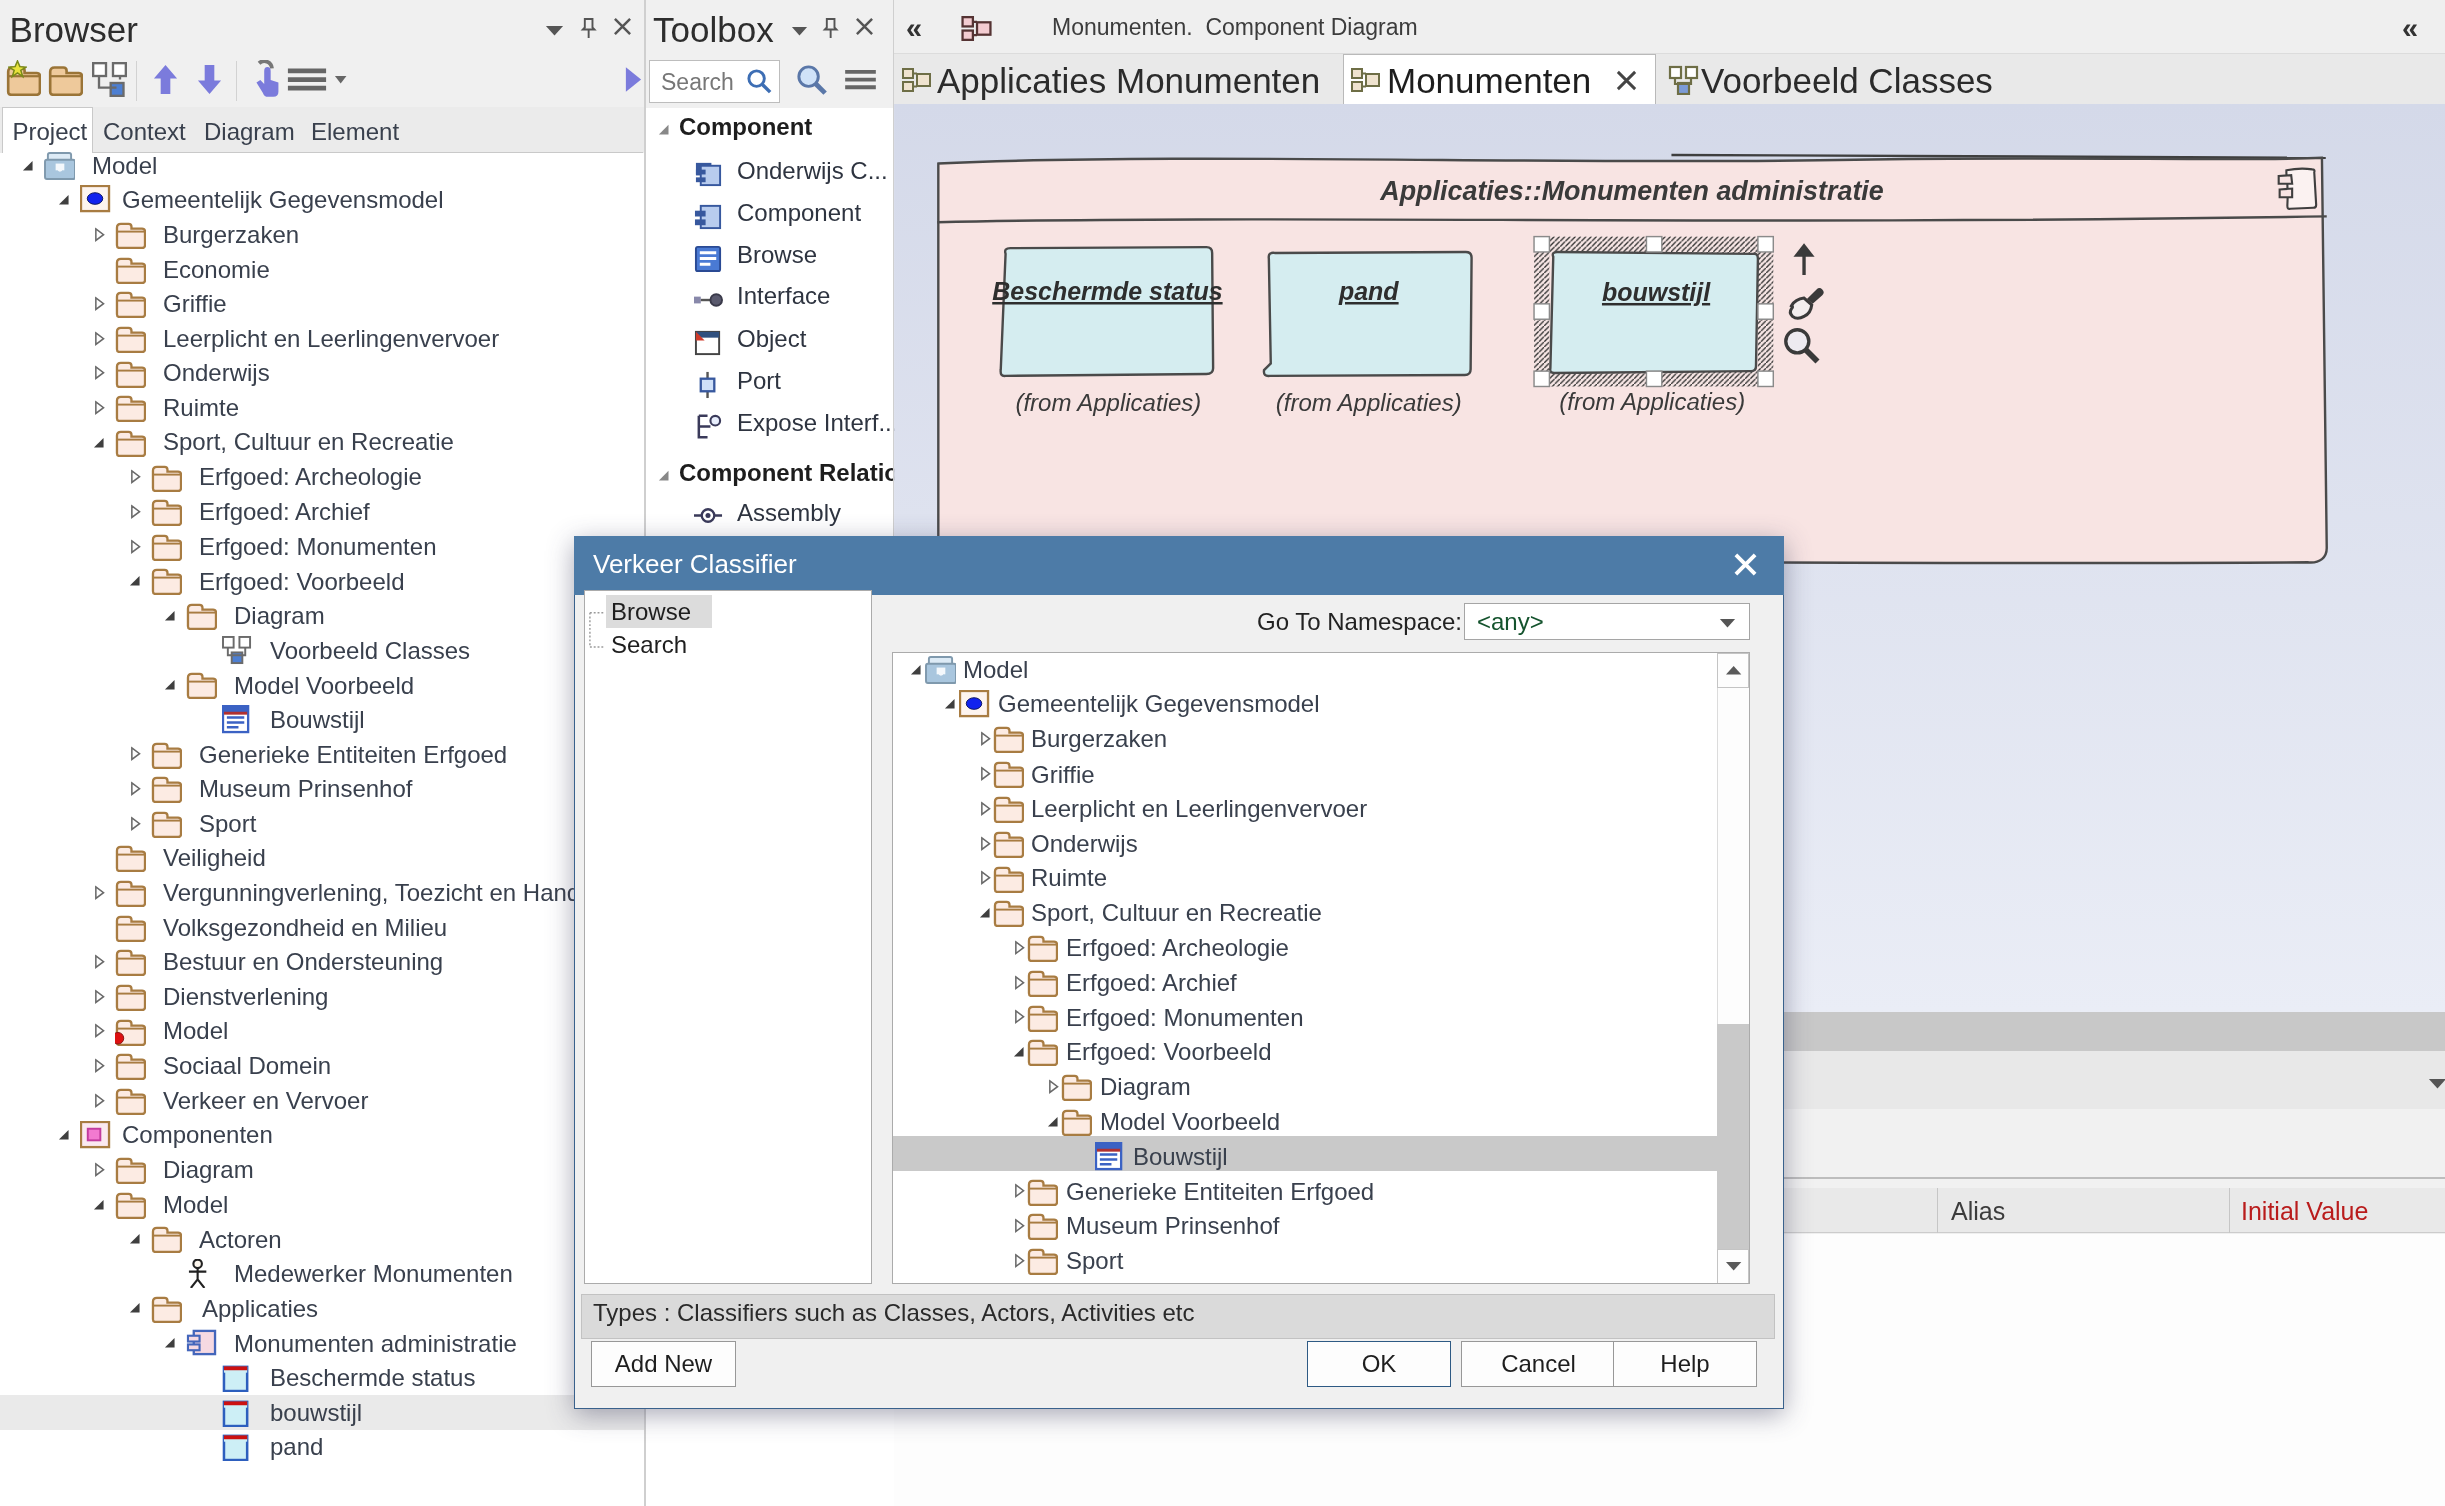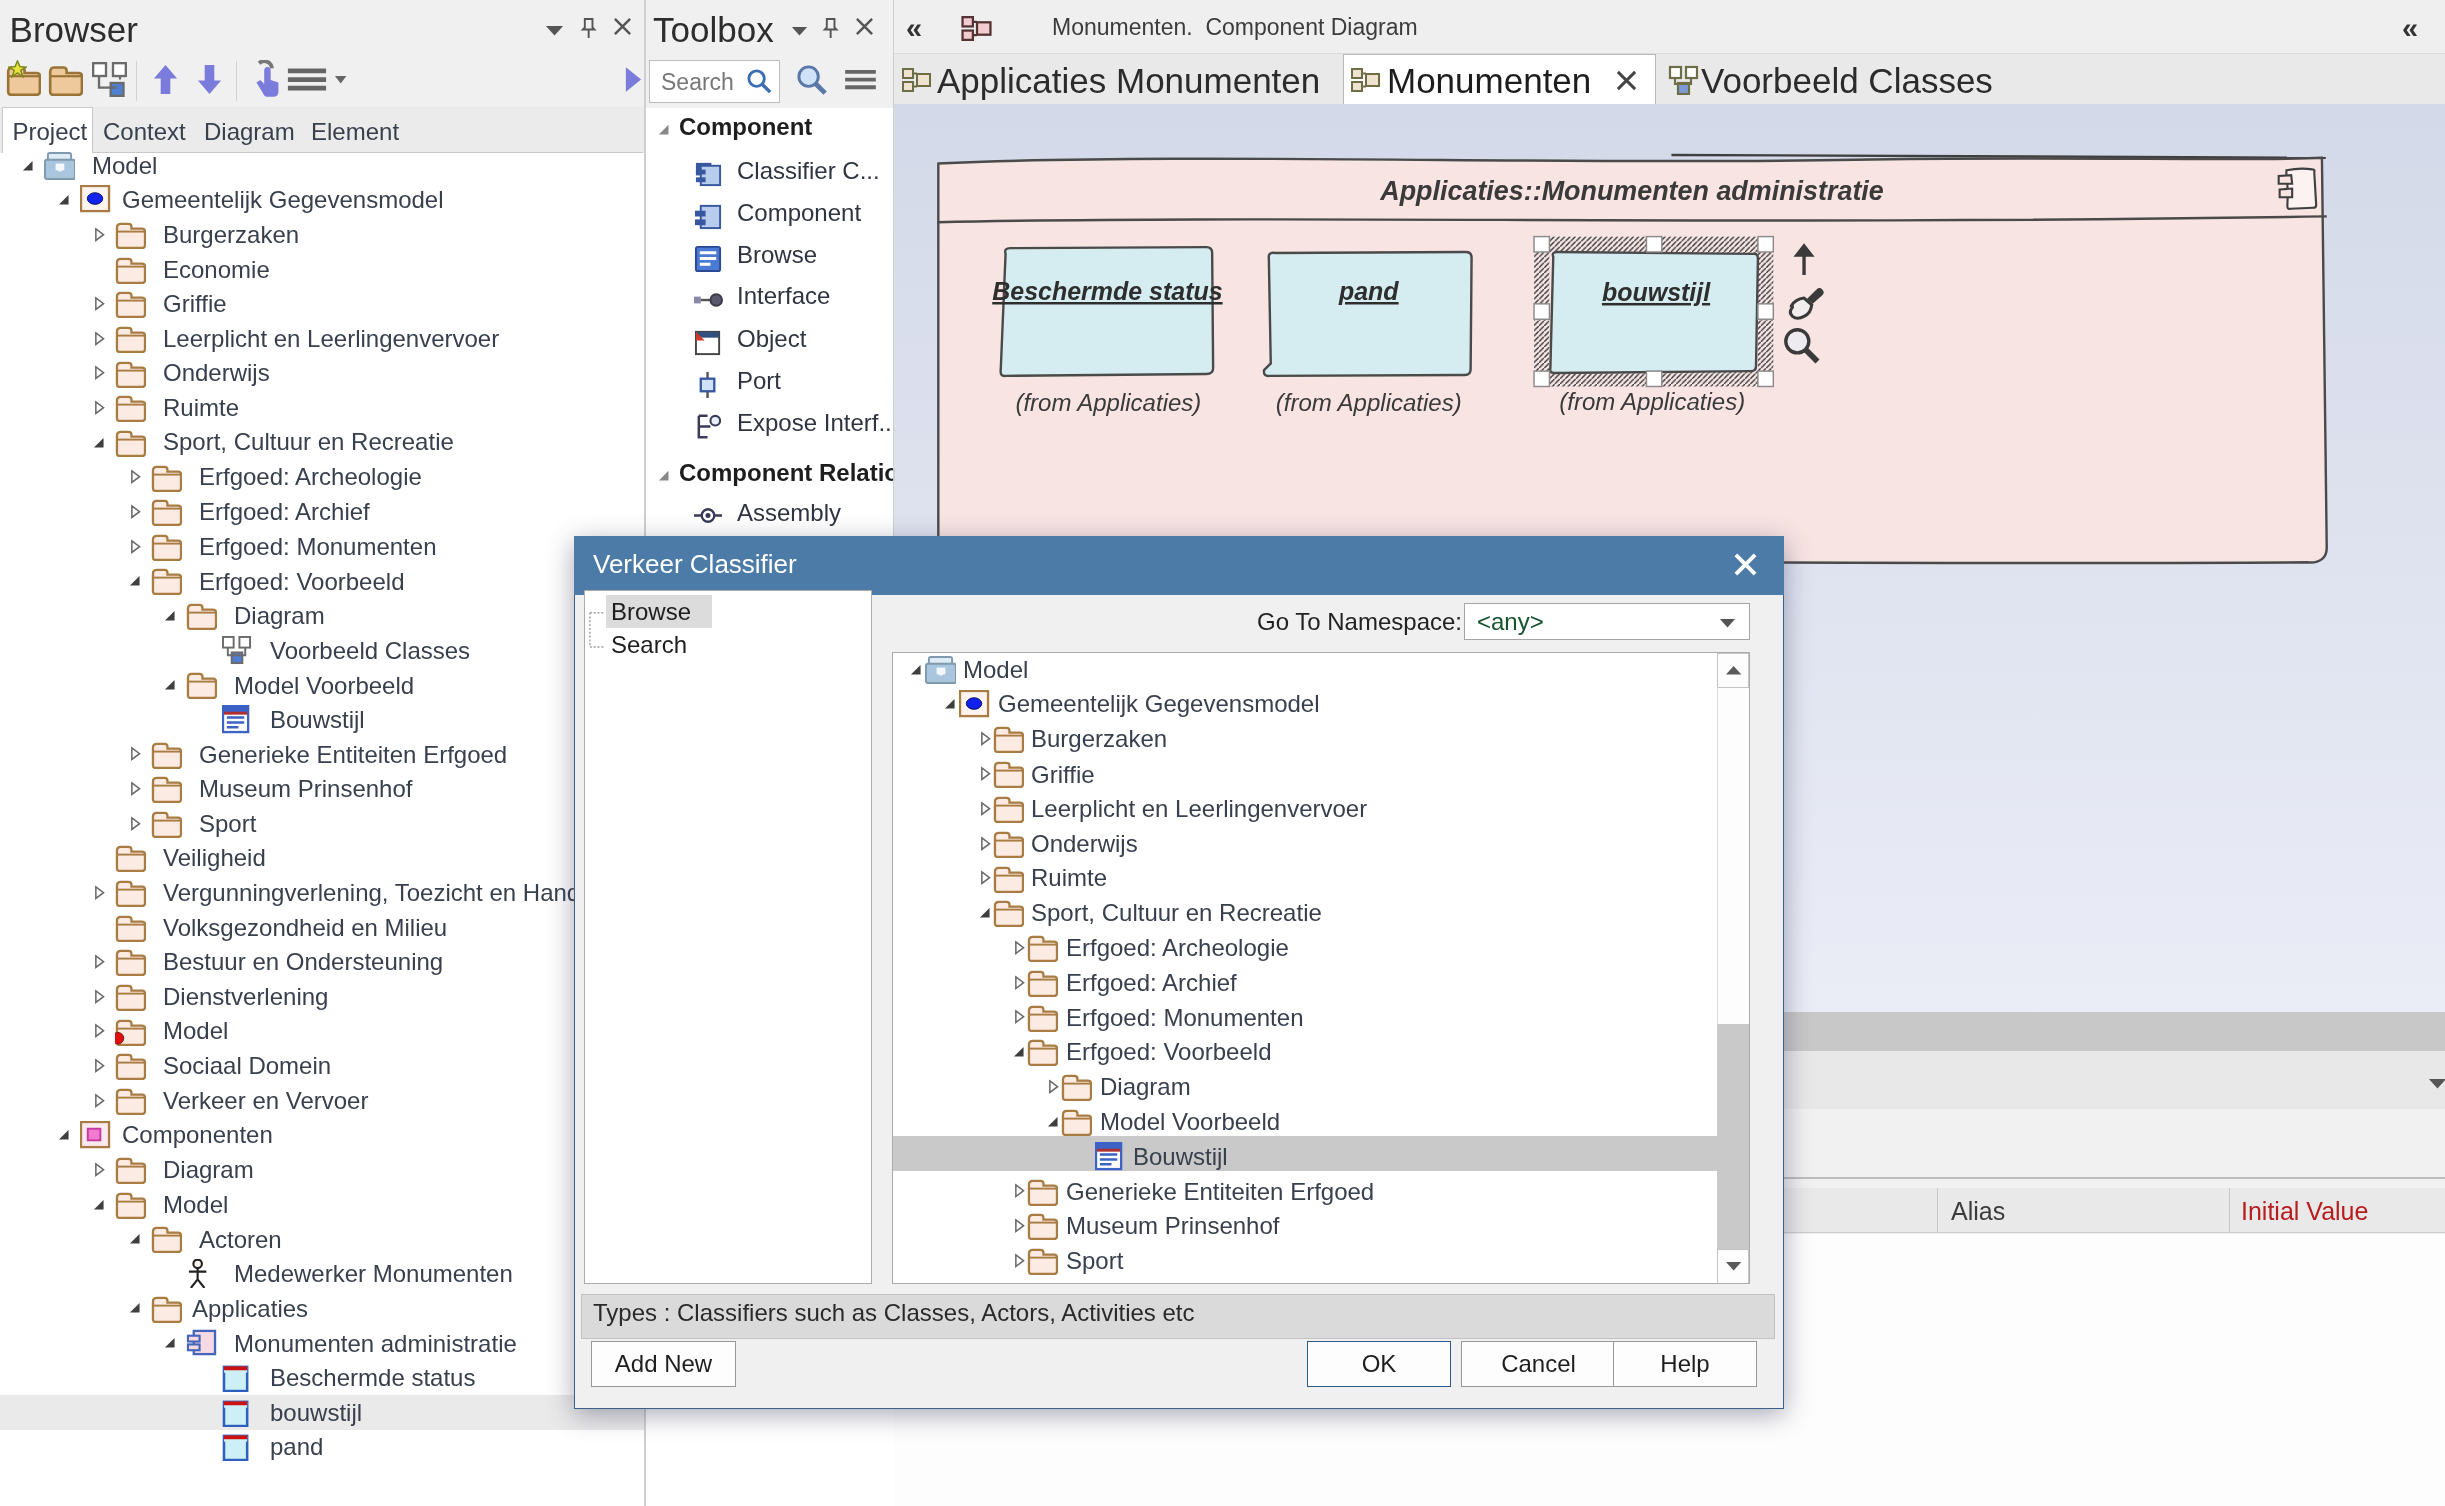--- a/index.html
+++ b/index.html
@@ -398,21 +398,21 @@
 <svg class="a" style="left:186px;top:1259px" width="31" height="29" viewBox="0 0 32 30">
     <use href="#actoric"></use>
   </svg>
 <div class="lbl" style="left:234px;top:1260px">Medewerker Monumenten</div>
 <svg class="a" style="left:128px;top:1300px" width="15.4" height="15.4" viewBox="0 0 16 16">
     <path d="M12 3 V13 H2 Z" fill="#3f3f3f"></path>
   </svg>
 <svg class="a" style="left:151px;top:1294px" width="31" height="29" viewBox="0 0 32 30">
     <use href="#folder"></use>
   </svg>
-<div class="lbl" style="left:192px;top:1295px">Applicaties</div>
+<div class="lbl" style="left:202px;top:1295px">Applicaties</div>
 <svg class="a" style="left:163px;top:1335px" width="15.4" height="15.4" viewBox="0 0 16 16">
     <path d="M12 3 V13 H2 Z" fill="#3f3f3f"></path>
   </svg>
 <svg class="a" style="left:186px;top:1328px" width="31" height="29" viewBox="0 0 32 30">
     <use href="#compic"></use>
   </svg>
 <div class="lbl" style="left:234px;top:1330px">Monumenten administratie</div>
 <svg class="a" style="left:222px;top:1363px" width="31" height="29" viewBox="0 0 32 30">
     <use href="#classic"></use>
   </svg>
@@ -452,21 +452,21 @@
     <path d="M2 3 h32 M2 11 h32 M2 19 h32" stroke="#666" stroke-width="4"></path>
   </svg>
 <div class="a" style="left:646px;top:108px;width:248px;height:1399px;background:#fff"></div>
 <svg class="a" style="left:656px;top:121px" width="15.4" height="15.4" viewBox="0 0 16 16">
     <path d="M13 4 V14 H3 Z" fill="#888"></path>
   </svg>
 <div class="a lbl b" style="left:679px;top:113px;color:#1d1d1d">Component</div>
 <svg class="a" style="left:693px;top:159px" width="31" height="29" viewBox="0 0 32 30">
     <use href="#pkgcompT"></use>
   </svg>
-<div class="lbl" style="left:737px;top:157px;color:#2e3440">Classifier C...</div>
+<div class="lbl" style="left:737px;top:157px;color:#2e3440">Onderwijs C...</div>
 <svg class="a" style="left:693px;top:202px" width="31" height="29" viewBox="0 0 32 30">
     <use href="#compT"></use>
   </svg>
 <div class="lbl" style="left:737px;top:199px;color:#2e3440">Component</div>
 <svg class="a" style="left:693px;top:244px" width="31" height="29" viewBox="0 0 32 30">
     <use href="#classT"></use>
   </svg>
 <div class="lbl" style="left:737px;top:241px;color:#2e3440">Browse</div>
 <svg class="a" style="left:693px;top:286px" width="31" height="29" viewBox="0 0 32 30">
     <use href="#intfT"></use>

